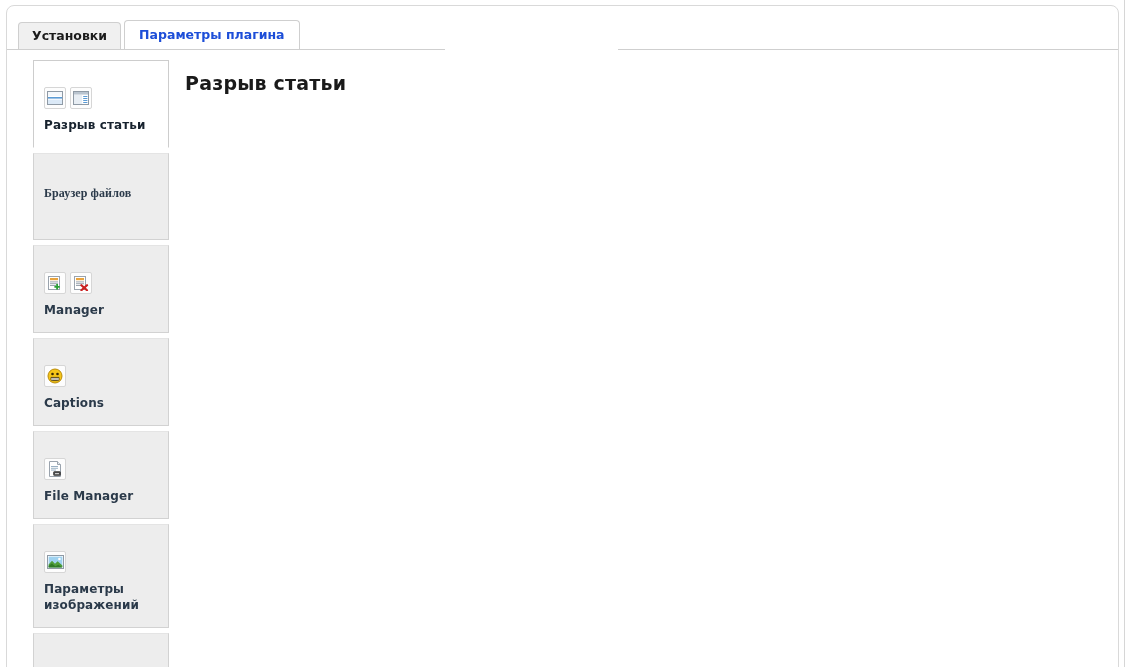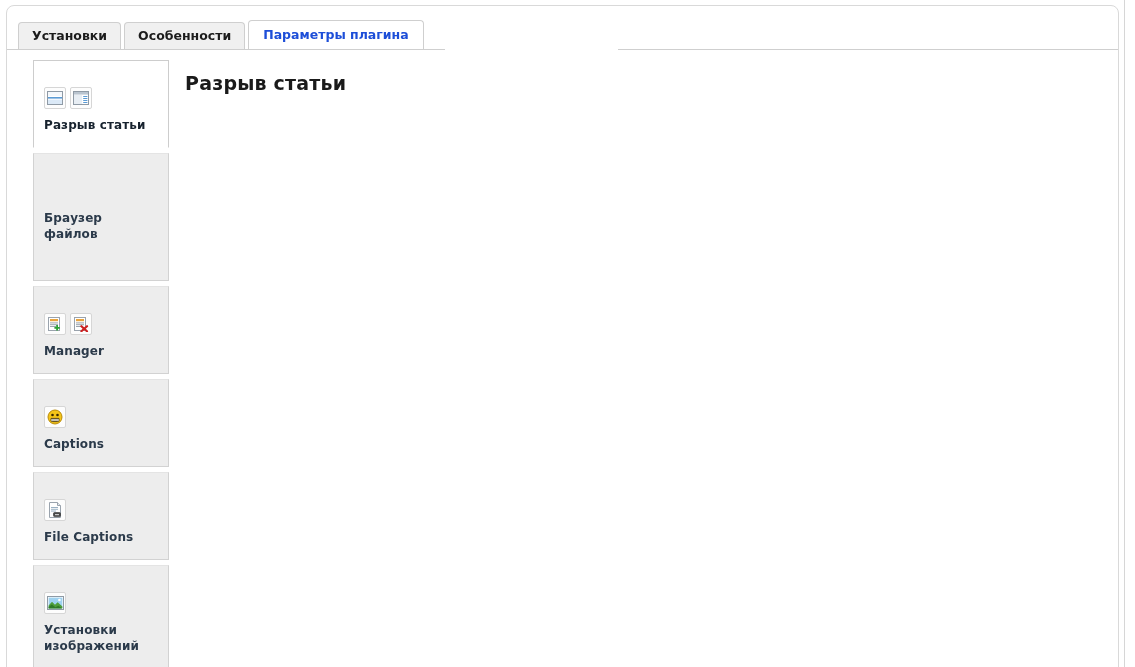--- a/index.html
+++ b/index.html
@@ -145,21 +145,21 @@
   .side-item .label {
     font-size: 12px;
     font-weight: bold;
     color: #2b3a4a;
     line-height: 16px;
     letter-spacing: 0.1px;
   }
 
   .side-item.active .label { color: #17222e; }
 
-  .side-item.noicon { padding-top: 56px; padding-bottom: 38px; }
+  .side-item.noicon { padding-top: 31px; padding-bottom: 38px; font-family: Liberation Serif, serif; }
 
   
   .ibox {
     width: 22px;
     height: 22px;
     box-sizing: border-box;
     border: 1px solid #d6d6d6;
     background: #fdfdfd;
     border-radius: 2px;
     display: flex;
@@ -193,21 +193,20 @@
 <body>
 
 <div id="root">
 
   <div class="outer-panel"></div>
 
   <div class="tab-strip-line"></div>
 
   <div class="tabs" id="tabs">
       <div class="tab">Установки</div>
-      <div class="tab">Особенности</div>
       <div class="tab active">Параметры плагина</div>
     </div>
   <div class="tab-strip-line-mask" id="tab-mask" style="left: 444.703px; width: 173.422px;"></div>
 
   <div class="panel-body">
 
     <div class="sidebar" id="sidebar">
         <div class="side-item active">
           <div class="icons">
             <span class="ibox">
@@ -289,35 +288,35 @@
                 <g fill="#8fa8bd">
                   <rect x="4" y="5" width="7" height="0.9"></rect>
                   <rect x="4" y="6.8" width="7" height="0.9"></rect>
                   <rect x="4" y="8.6" width="5" height="0.9"></rect>
                 </g>
                 <rect x="6.5" y="10.6" width="7" height="4" rx="1" fill="#4a4a4a" stroke="#2a2a2a" stroke-width="0.6"></rect>
                 <rect x="8" y="12" width="4" height="1.2" fill="#c9c9c9"></rect>
               </svg>
             </span>
           </div>
-          <div class="label">File Captions</div>
+          <div class="label">File Manager</div>
         </div>
         <div class="side-item">
           <div class="icons">
             <span class="ibox">
               <svg width="17" height="14" viewBox="0 0 17 14">
                 <rect x="0.5" y="0.5" width="16" height="13" fill="#ffffff" stroke="#8f9aa5"></rect>
                 <rect x="1.6" y="1.6" width="13.8" height="10.8" fill="#9fd2f0"></rect>
                 <path d="M1.6 9.4l3.4-3.6 3 3 2.6-2.6 4.8 4.2v1.8H1.6z" fill="#4f9d3a"></path>
                 <path d="M1.6 11l3.2-2.4 3.6 2.6 3-1.4 3.8 2.6H1.6z" fill="#2f7a28"></path>
                 <circle cx="12.4" cy="4" r="1.3" fill="#ffffff"></circle>
               </svg>
             </span>
           </div>
-          <div class="label">Установки изображений</div>
+          <div class="label">Параметры изображений</div>
         </div>
         <div class="side-item"></div>
       </div>
 
     <div class="content">
       <div class="content-title">Разрыв статьи</div>
     </div>
 
   </div>
 

